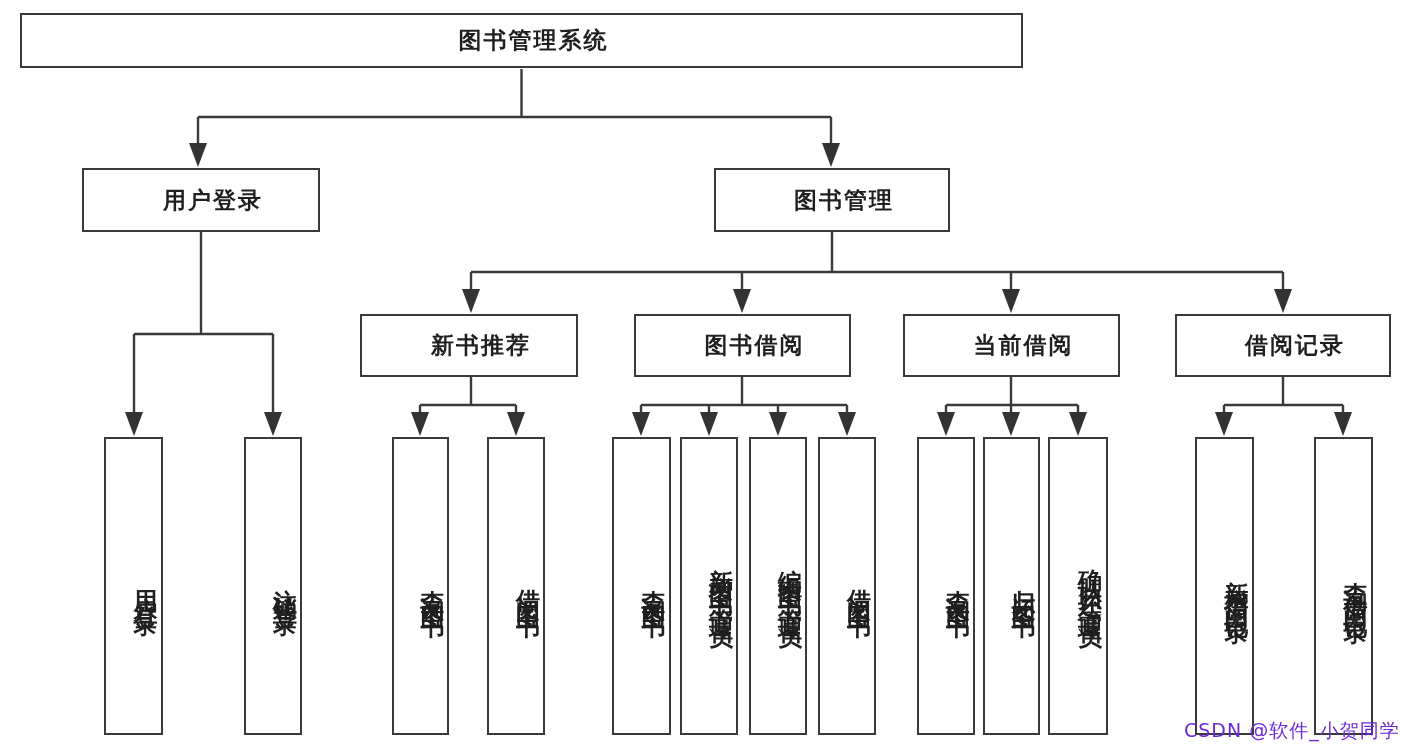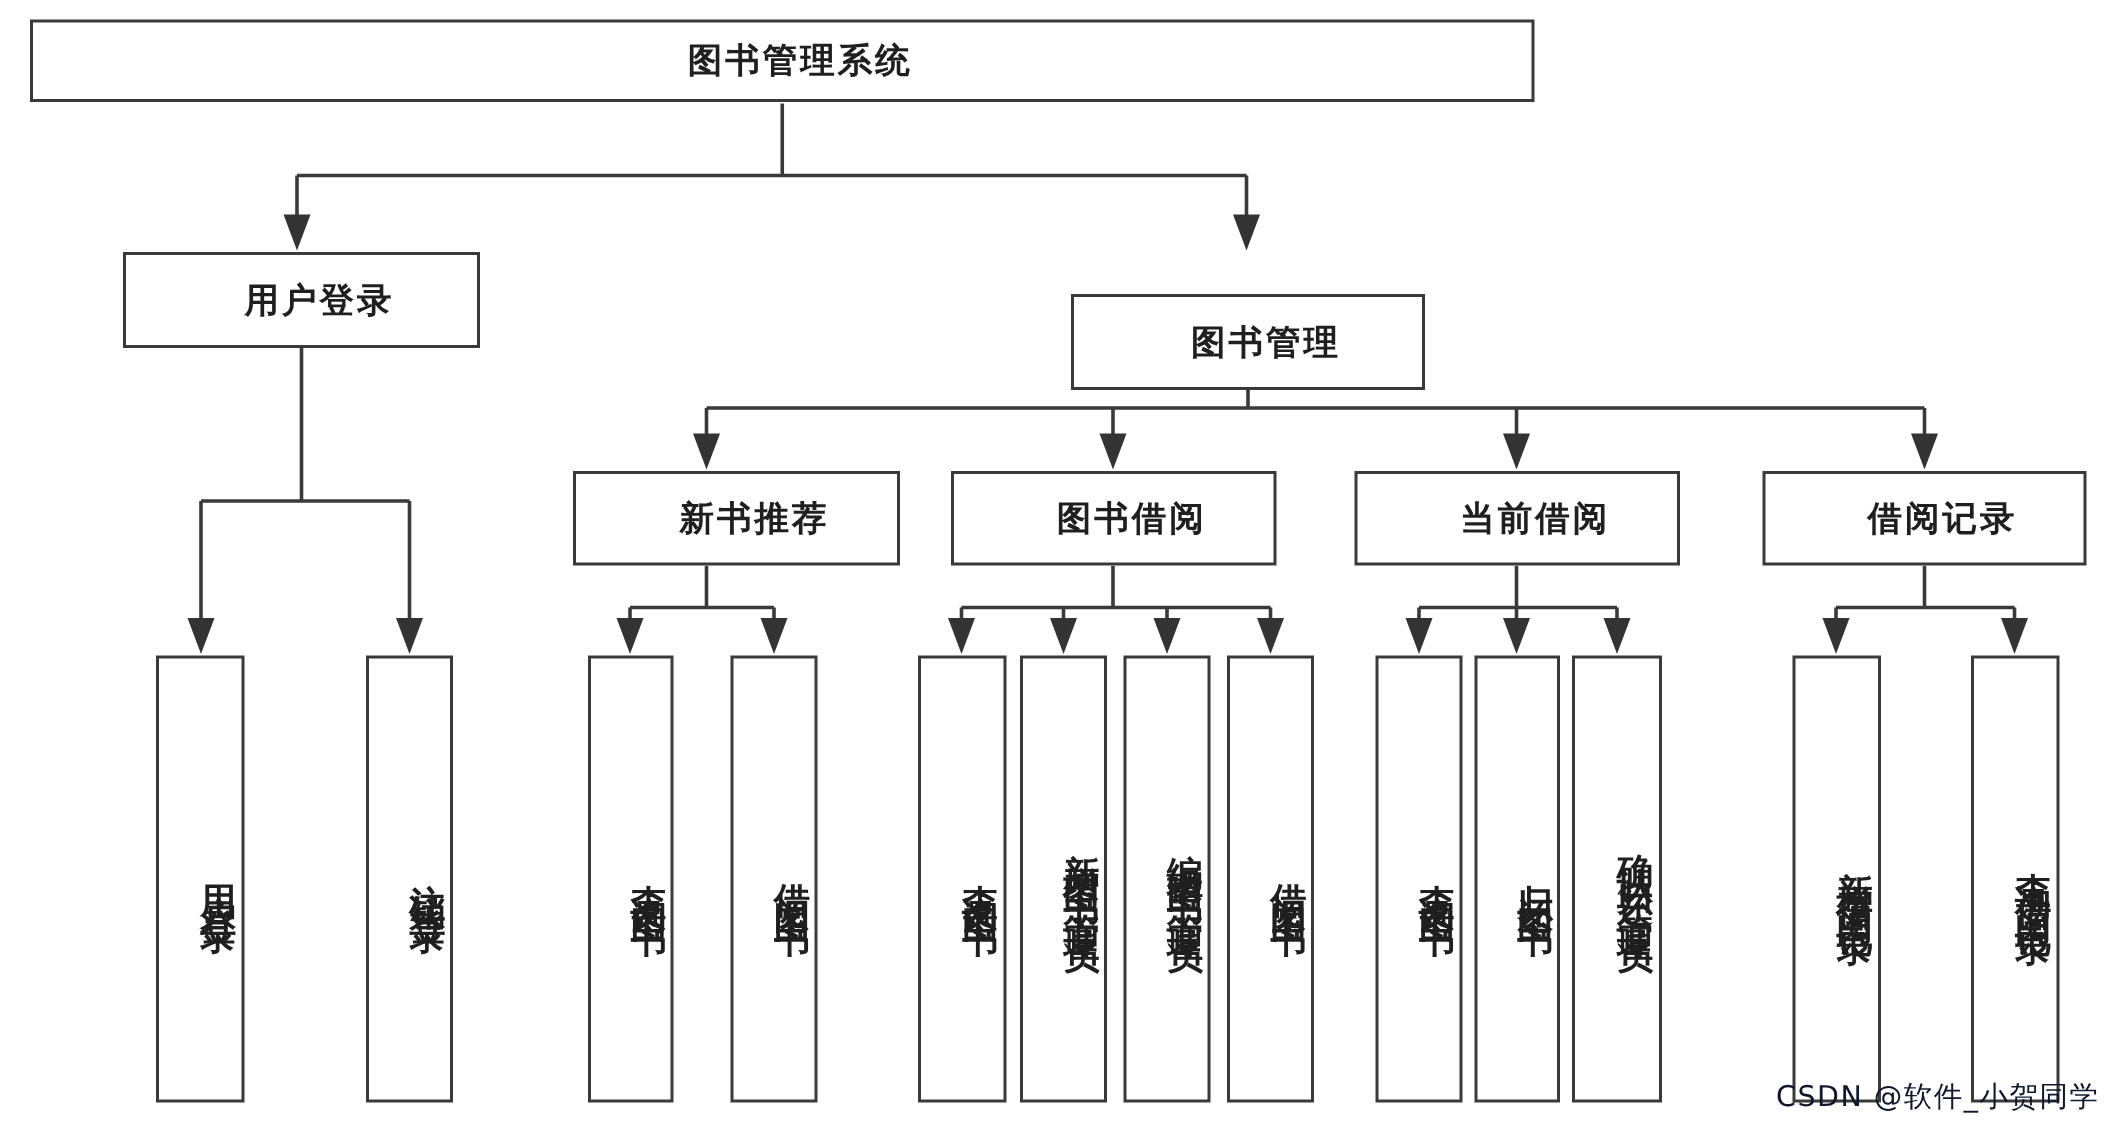--- a/index.html
+++ b/index.html
@@ -47,21 +47,21 @@
     position:absolute;left:0;top:0;width:1405px;height:747px;
     pointer-events:none;
   }
   #connectors path{stroke:var(--line);stroke-width:2.4;fill:none;}
   #connectors polygon{fill:#333333;stroke:none;}
   .watermark{
     position:absolute;
     left:1184px;top:718px;
     font-size:19px;
     letter-spacing:1px;
-    color:#0f172a;
+    color:#6d28d9;
     white-space:nowrap;
     z-index:10;
   }
 </style>
 </head>
 <body>
 
 <div id="canvas">
 
   <svg id="connectors" viewBox="0 0 1405 747">
@@ -100,25 +100,25 @@
     <polygon points="1334,412 1352,412 1343,436"></polygon>
   </svg>
 
   <div class="node" style="left:20px;top:13px;width:1003px;height:55px;">
     <span class="h-label">图书管理系统</span>
   </div>
 
   <div class="node" style="left:82px;top:168px;width:238px;height:64px;">
     <span class="h-label">用户登录</span>
   </div>
-  <div class="node" style="left:714px;top:168px;width:236px;height:64px;margin-top:28px;">
+  <div class="node" style="left:714px;top:168px;width:236px;height:64px;">
     <span class="h-label">图书管理</span>
   </div>
 
-  <div class="node" style="left:382px;top:314px;width:218px;height:63px;">
+  <div class="node" style="left:360px;top:314px;width:218px;height:63px;">
     <span class="h-label">新书推荐</span>
   </div>
   <div class="node" style="left:903px;top:314px;width:217px;height:63px;">
     <span class="h-label">当前借阅</span>
   </div>
   <div class="node" style="left:634px;top:314px;width:217px;height:63px;">
     <span class="h-label">图书借阅</span>
   </div>
   <div class="node" style="left:1175px;top:314px;width:216px;height:63px;">
     <span class="h-label">借阅记录</span>

